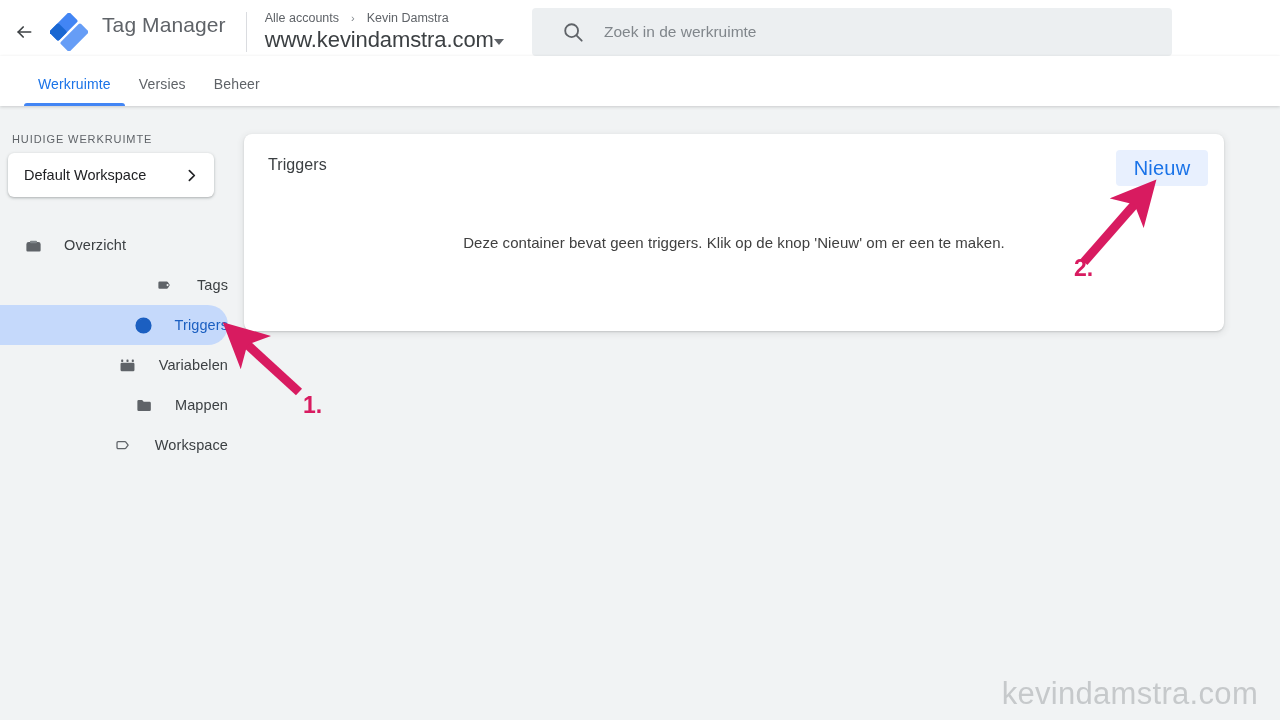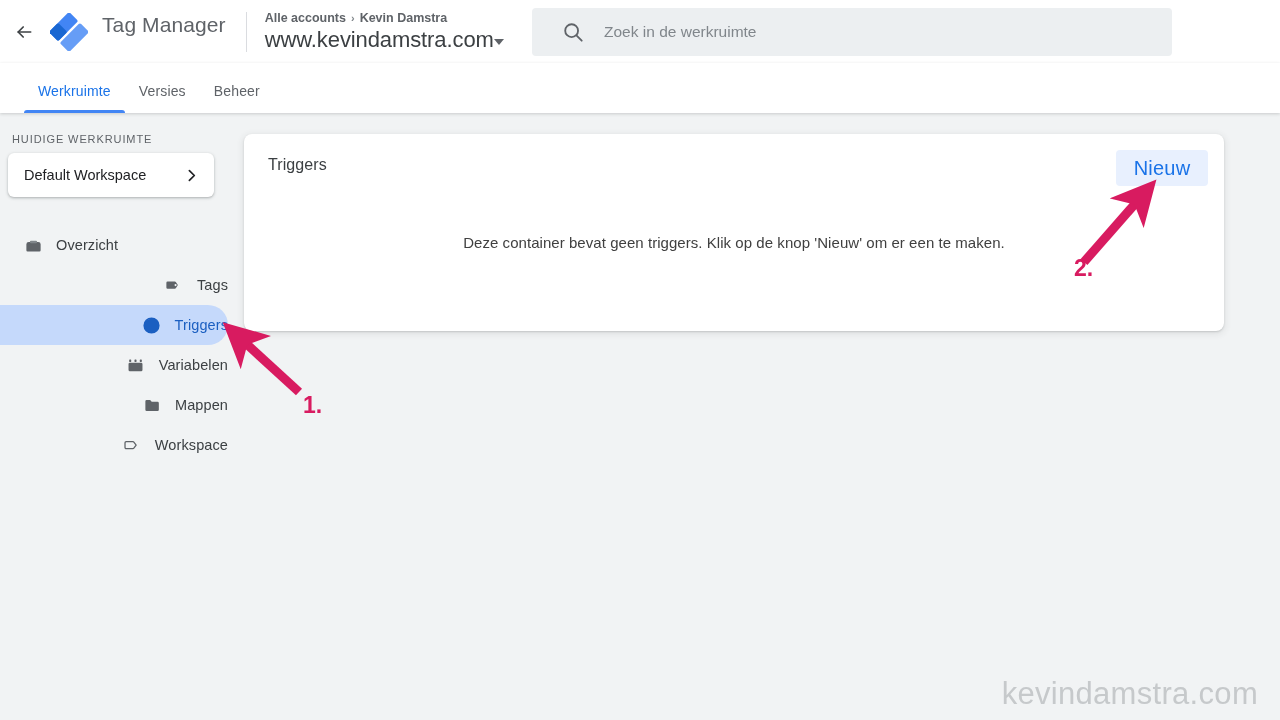--- a/index.html
+++ b/index.html
@@ -61,24 +61,23 @@
     display: flex;
     flex-direction: column;
     justify-content: center;
     min-width: 270px;
   }
   .crumbs {
     font-size: 12.5px;
     color: #5f6368;
     display: flex;
     align-items: flex-start;
-    gap: 5px;
+    gap: 12px;
     line-height: 16px;
     white-space: nowrap;
-    font-weight: bold;
   }
   .crumbs .sep { color: #80868b; font-size: 11px; }
   .crumb-link { cursor: pointer; }
   .container-row {
     display: flex;
     align-items: center;
     margin-top: 1px;
     cursor: pointer;
   }
   .container-name {
@@ -116,21 +115,21 @@
     font-family: "Liberation Sans", sans-serif;
     font-size: 15.5px;
     color: #3c4043;
     width: 560px;
   }
   .search-input::placeholder { color: #80868b; }
 
   
   .tabbar {
     position: absolute;
-    left: 0; top: 63px;
+    left: 0; top: 56px;
     width: 1280px; height: 50px;
     background: #ffffff;
     display: flex;
     align-items: flex-end;
     padding-left: 24px;
     box-shadow: 0 1px 3px rgba(60,64,67,0.22);
     z-index: 3;
   }
   .tab {
     position: relative;
@@ -180,21 +179,21 @@
     cursor: pointer;
   }
   .ws-name { font-size: 14.5px; color: #202124; }
   .ws-chevron { color: #202124; display: flex; }
 
   .navlist { margin-top: 28px; }
   .navitem {
     height: 40px;
     display: flex;
     align-items: center;
-    gap: 12px;
+    gap: 20px;
     padding-left: 22px;
     border-radius: 0 20px 20px 0;
     cursor: pointer;
     color: #5f6368;
     margin-bottom: 0px;
   }
   .navitem + .navitem { margin-top: 0px; justify-content: flex-end; }
   .navitem .nav-icon { width: 22px; height: 22px; display:flex; align-items:center; justify-content:center; flex:none; }
   .navitem .nav-label { font-size: 14.5px; color: #3c4043; letter-spacing: 0.1px; }
   .navitem.active { background: #c5d9fb; }

